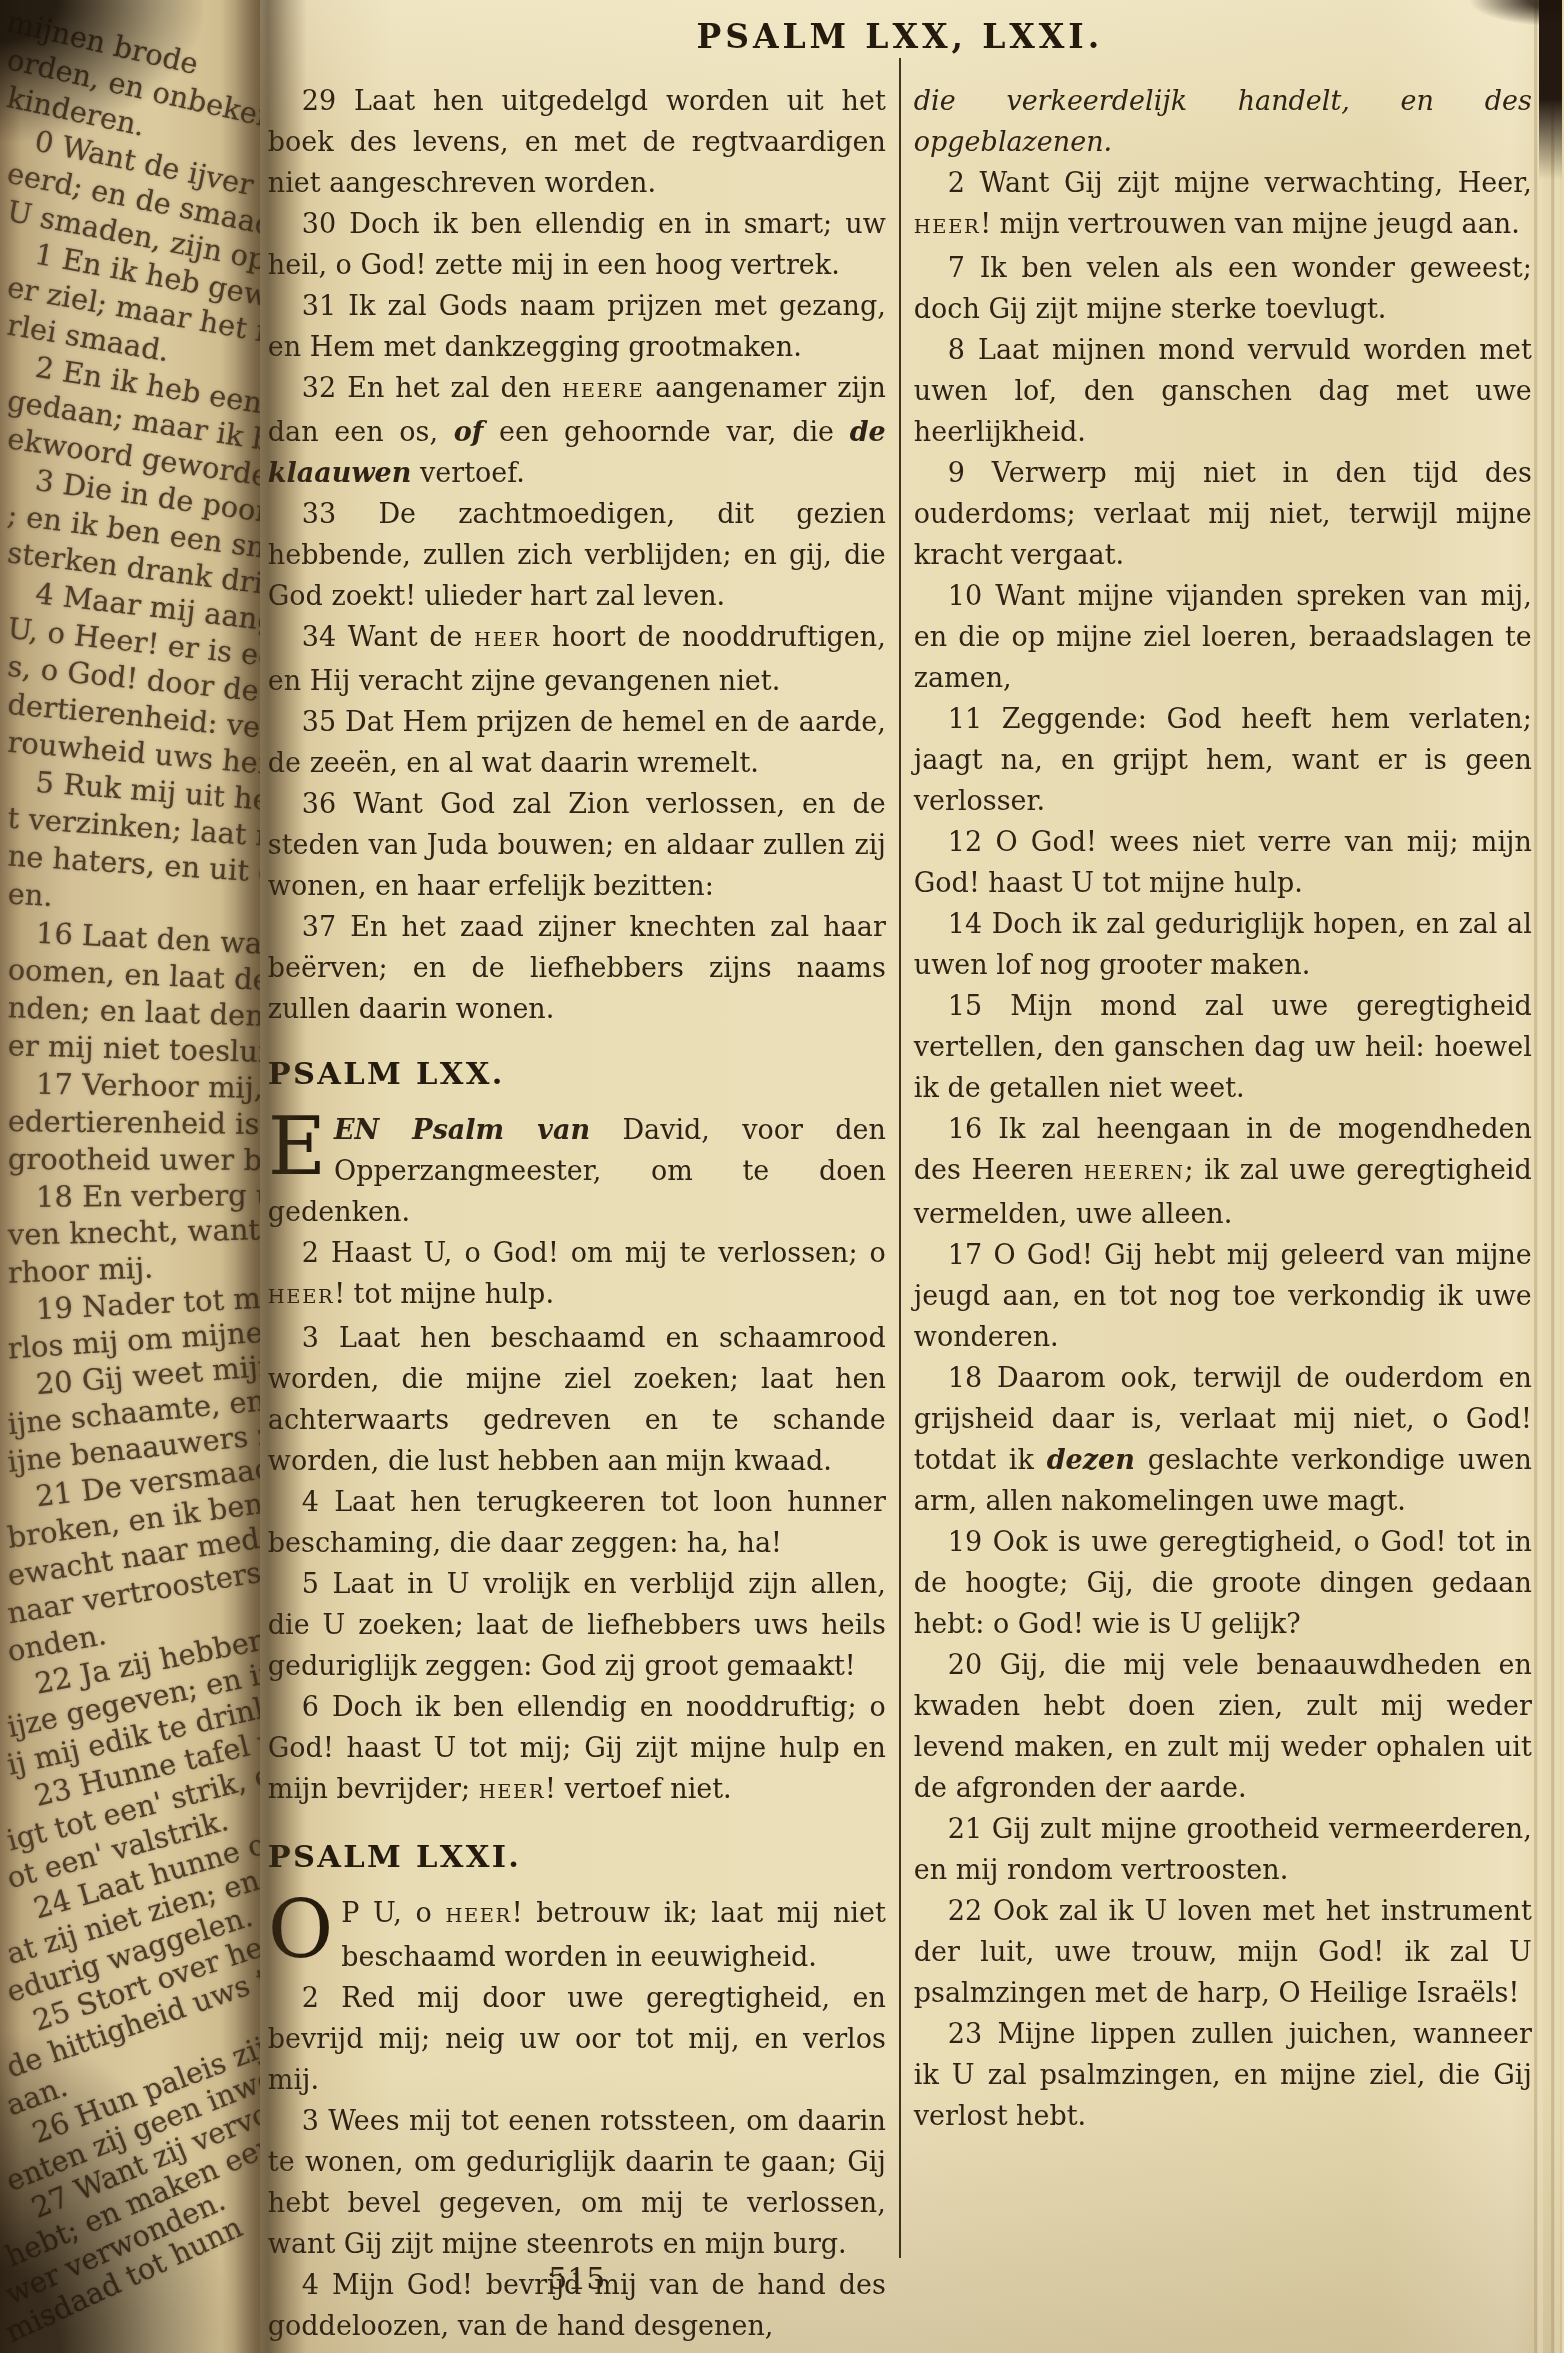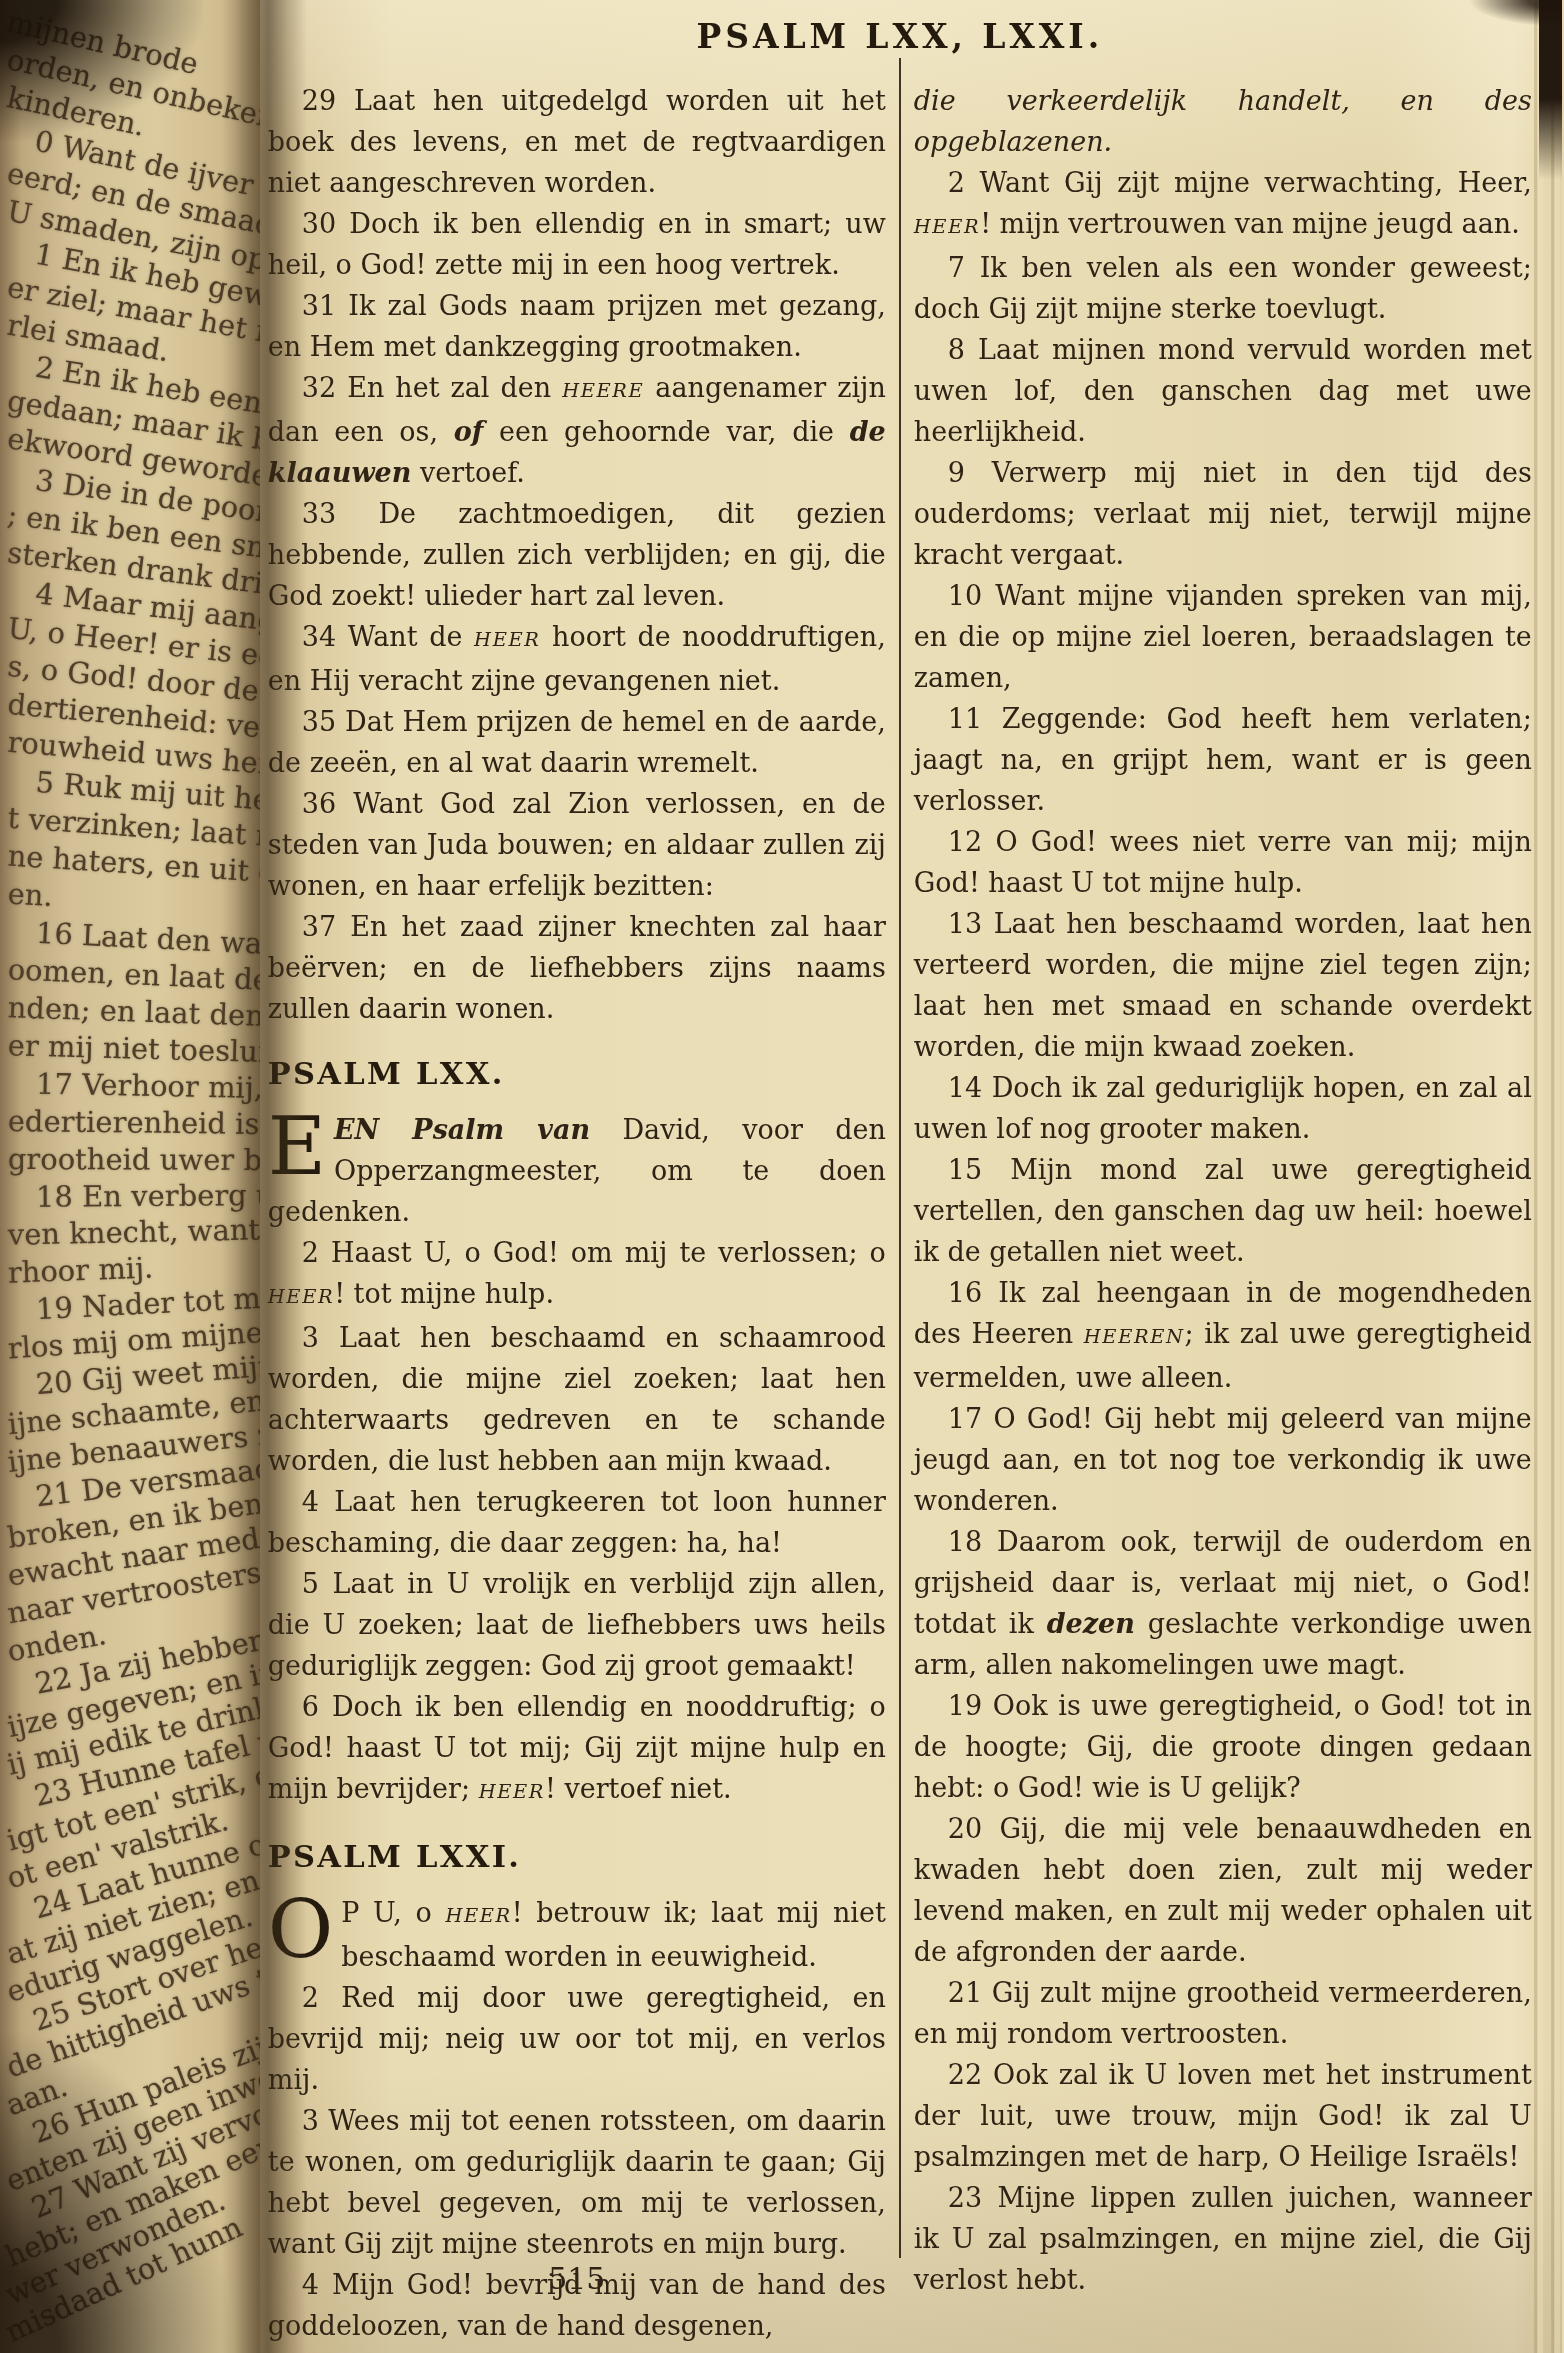--- a/index.html
+++ b/index.html
@@ -43,21 +43,21 @@
   
   #columns{position:absolute;top:80px;left:7.8px;width:1265px;display:flex;gap:28px;}
   .col{width:618px;color:#2e2315;font-size:27px;line-height:41px;text-align:justify;}
   .col p{margin:0;text-indent:34px;}
   .col p.cont{text-indent:0;font-style:italic;}
   .col p.intro{text-indent:0;}
   .heading{text-align:left;font-size:30.5px;font-weight:bold;letter-spacing:2.3px;
     margin:23.5px 0 15.6px 0;text-indent:0;color:#241b0e;}
   .dropcap{float:left;font-size:80px;line-height:66px;padding:4.7px 7.8px 0 0;
     font-weight:normal;color:#241b0e;}
-  .sc{font-size:0.72em;letter-spacing:1.6px;text-transform:uppercase;font-style:italic;}
+  .sc{font-size:0.72em;letter-spacing:1.6px;text-transform:uppercase;}
   .it{font-style:italic;font-weight:bold;}
 
   #colrule{position:absolute;left:639px;top:58px;width:2.3px;height:2200px;
     background:rgba(32,22,11,.85);}
 
   #page-number{position:absolute;top:2261px;left:7.8px;width:618px;text-align:center;
     font-size:30px;color:#2e2315;}
 </style>
 </head>
 <body>
@@ -170,21 +170,20 @@
         </div>
       <div class="col" id="col-right">
           <p class="cont"><span>die verkeerdelijk handelt, en des opgeblazenen.</span></p>
           <p class="verse"><span>2 Want Gij zijt mijne verwachting, Heer, </span><span class="sc">heer</span><span>! mijn vertrouwen van mijne jeugd aan.</span></p>
           <p class="verse"><span>7 Ik ben velen als een wonder geweest; doch Gij zijt mijne sterke toevlugt.</span></p>
           <p class="verse"><span>8 Laat mijnen mond vervuld worden met uwen lof, den ganschen dag met uwe heerlijkheid.</span></p>
           <p class="verse"><span>9 Verwerp mij niet in den tijd des ouderdoms; verlaat mij niet, terwijl mijne kracht vergaat.</span></p>
           <p class="verse"><span>10 Want mijne vijanden spreken van mij, en die op mijne ziel loeren, beraadslagen te zamen,</span></p>
           <p class="verse"><span>11 Zeggende: God heeft hem verlaten; jaagt na, en grijpt hem, want er is geen verlosser.</span></p>
           <p class="verse"><span>12 O God! wees niet verre van mij; mijn God! haast U tot mijne hulp.</span></p>
-          <p class="verse"><span>13 Laat hen beschaamd worden, laat hen verteerd worden, die mijne ziel tegen zijn; laat hen met smaad en schande overdekt worden, die mijn kwaad zoeken.</span></p>
           <p class="verse"><span>14 Doch ik zal geduriglijk hopen, en zal al uwen lof nog grooter maken.</span></p>
           <p class="verse"><span>15 Mijn mond zal uwe geregtigheid vertellen, den ganschen dag uw heil: hoewel ik de getallen niet weet.</span></p>
           <p class="verse"><span>16 Ik zal heengaan in de mogendheden des Heeren </span><span class="sc">heeren</span><span>; ik zal uwe geregtigheid vermelden, uwe alleen.</span></p>
           <p class="verse"><span>17 O God! Gij hebt mij geleerd van mijne jeugd aan, en tot nog toe verkondig ik uwe wonderen.</span></p>
           <p class="verse"><span>18 Daarom ook, terwijl de ouderdom en grijsheid daar is, verlaat mij niet, o God! totdat ik </span><span class="it">dezen</span><span> geslachte verkondige uwen arm, allen nakomelingen uwe magt.</span></p>
           <p class="verse"><span>19 Ook is uwe geregtigheid, o God! tot in de hoogte; Gij, die groote dingen gedaan hebt: o God! wie is U gelijk?</span></p>
           <p class="verse"><span>20 Gij, die mij vele benaauwdheden en kwaden hebt doen zien, zult mij weder levend maken, en zult mij weder ophalen uit de afgronden der aarde.</span></p>
           <p class="verse"><span>21 Gij zult mijne grootheid vermeerderen, en mij rondom vertroosten.</span></p>
           <p class="verse"><span>22 Ook zal ik U loven met het instrument der luit, uwe trouw, mijn God! ik zal U psalmzingen met de harp, O Heilige Israëls!</span></p>
           <p class="verse"><span>23 Mijne lippen zullen juichen, wanneer ik U zal psalmzingen, en mijne ziel, die Gij verlost hebt.</span></p>

